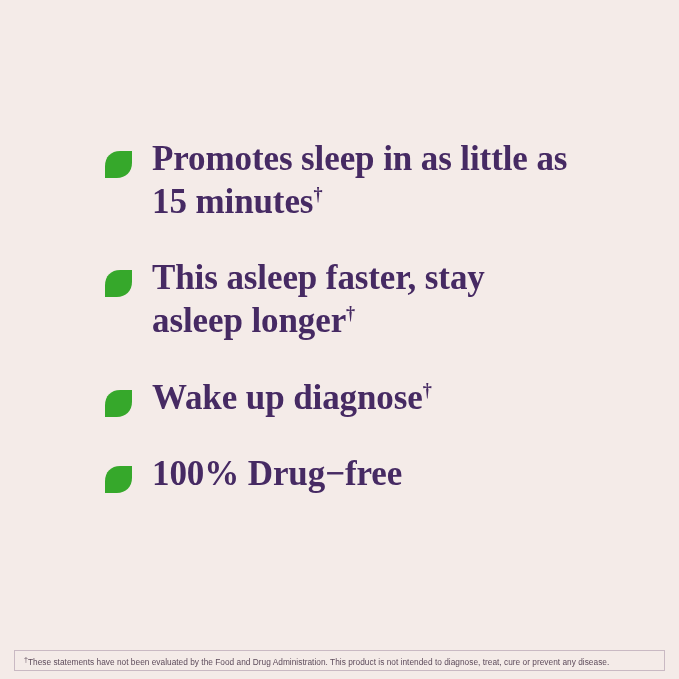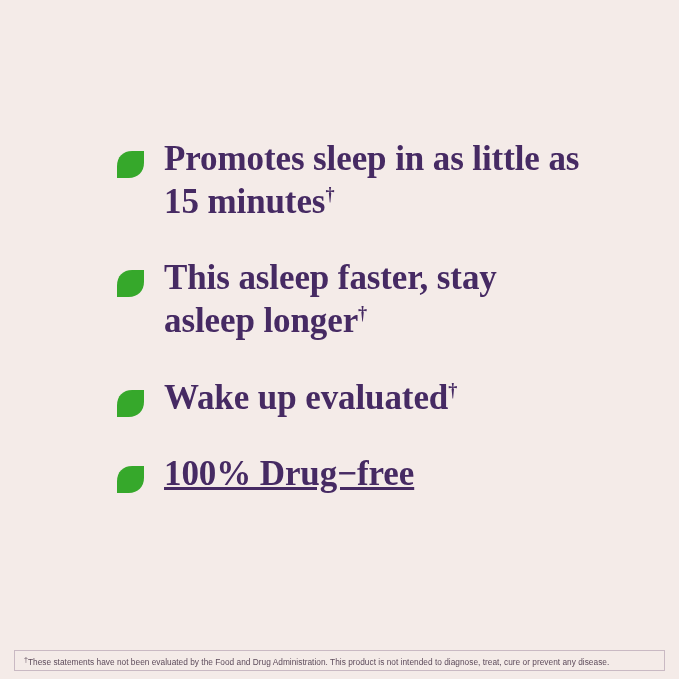--- a/index.html
+++ b/index.html
@@ -17,21 +17,21 @@
 
   .canvas {
     position: absolute;
     inset: 0;
     background: #f4ebe8;
   }
 
   
   .benefits {
     position: absolute;
-    left: 116px;
+    left: 104px;
     top: 138px;
     width: 520px;
   }
 
   .benefit-row {
     display: flex;
     align-items: flex-start;
     margin-bottom: 34px;
   }
   .benefit-row:last-child { margin-bottom: 0; }
@@ -59,21 +59,21 @@
     font-size: 0.52em;
     vertical-align: 0.72em;
     font-weight: 600;
     letter-spacing: 0;
   }
 
   
   .row-0 .benefit-text { max-width: 420px; }
   .row-1 .benefit-text { max-width: 360px; }
   .row-2 .benefit-text { max-width: 460px; }
-  .row-3 .benefit-text { max-width: 460px; text-decoration: underline; }
+  .row-3 .benefit-text { max-width: 460px; }
 
   
   .disclaimer-box {
     position: absolute;
     left: 14px;
     top: 650px;
     width: 651px;
     height: 21px;
     box-sizing: border-box;
     border: 1px solid #c9b9c3;
@@ -124,21 +124,21 @@
       </div>
     </div>
 
     <div class="benefit-row row-2">
       <span class="leaf-icon">
         <svg width="29" height="29" viewBox="0 0 29 29" xmlns="http://www.w3.org/2000/svg">
           <path d="M1 16.2 C1 7.0 7.0 1 16.2 1 L28 1 L28 12.8 C28 22.0 22.0 28 12.8 28 L1 28 Z" fill="#36a82b"></path>
         </svg>
       </span>
       <div class="benefit-text">
-        <span>Wake up evaluated</span><span class="dagger">†</span>
+        <span>Wake up diagnose</span><span class="dagger">†</span>
       </div>
     </div>
 
     <div class="benefit-row row-3">
       <span class="leaf-icon">
         <svg width="29" height="29" viewBox="0 0 29 29" xmlns="http://www.w3.org/2000/svg">
           <path d="M1 16.2 C1 7.0 7.0 1 16.2 1 L28 1 L28 12.8 C28 22.0 22.0 28 12.8 28 L1 28 Z" fill="#36a82b"></path>
         </svg>
       </span>
       <div class="benefit-text">

